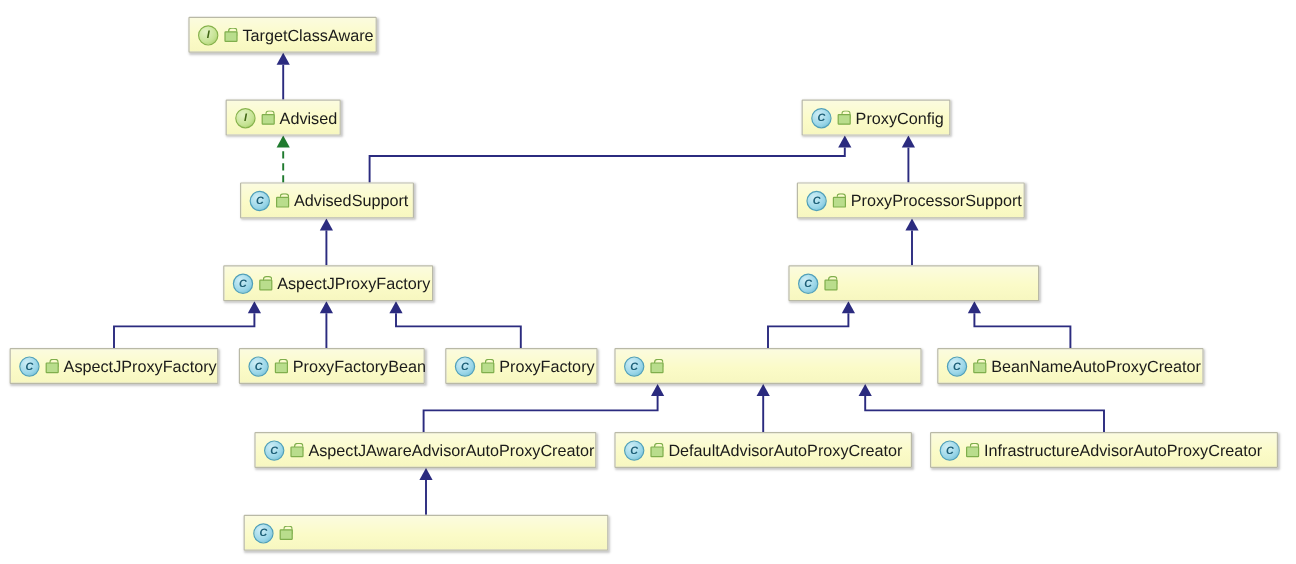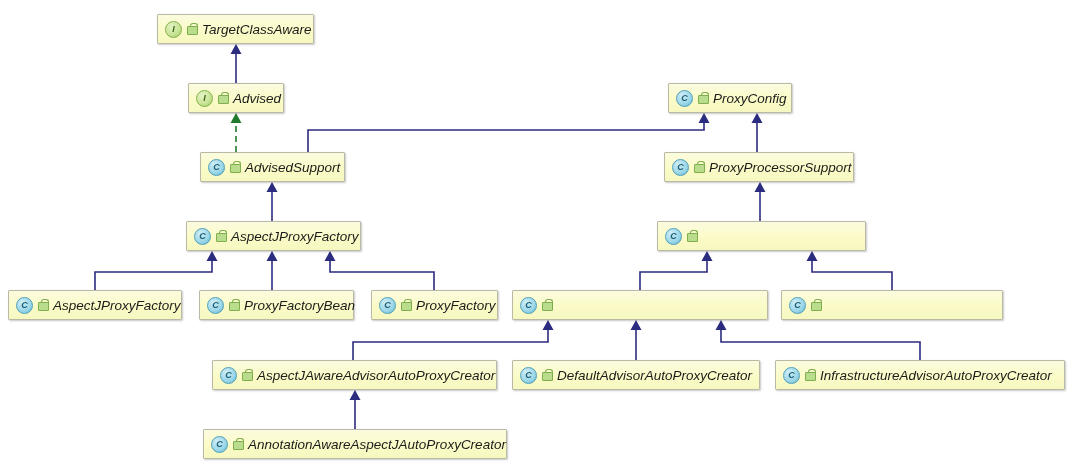--- a/index.html
+++ b/index.html
@@ -47,21 +47,21 @@
   .node .vis .body{
     position:absolute;left:1px;bottom:0;width:9px;height:7px;
     background:#b9dd8c;border:1px solid #7fae4c;border-radius:1px;
   }
   .node .vis .shackle{
     position:absolute;left:4px;top:0px;width:6px;height:6px;
     border:1.5px solid #7fae4c;border-bottom:none;
     border-radius:3px 3px 0 0;
   }
   .node .label{
-    font-size:13.5px;color:#1b1b1b;line-height:15px;font-style:italic;
+    font-size:13.5px;color:#1b1b1b;line-height:15px;
   }
 </style>
 </head>
 <body>
 
 <div id="diagram">
   <svg id="edges" viewBox="0 0 1080 470">
       <path d="M236,83 L236,54" fill="none" stroke="#2b2b7f" stroke-width="1.6"></path>
       <polygon points="230.5,54 241.5,54 236,44" fill="#2b2b7f"></polygon>
       <path d="M236,152 L236,123" fill="none" stroke="#1f7a2e" stroke-width="1.6" stroke-dasharray="6,4"></path>
@@ -178,20 +178,21 @@
         <span class="shackle"></span>
         <span class="body"></span>
       </span>
     </div>
     <div class="node cls" style="left: 781px; top: 290px; width: 222px;">
       <span class="kind">C</span>
       <span class="vis">
         <span class="shackle"></span>
         <span class="body"></span>
       </span>
+      <span class="label">BeanNameAutoProxyCreator</span>
     </div>
     <div class="node cls" style="left: 212px; top: 360px; width: 285px;">
       <span class="kind">C</span>
       <span class="vis">
         <span class="shackle"></span>
         <span class="body"></span>
       </span>
       <span class="label">AspectJAwareAdvisorAutoProxyCreator</span>
     </div>
     <div class="node cls" style="left: 512px; top: 360px; width: 248px;">
@@ -209,15 +210,14 @@
         <span class="body"></span>
       </span>
       <span class="label">InfrastructureAdvisorAutoProxyCreator</span>
     </div>
     <div class="node cls" style="left: 203px; top: 429px; width: 304px;">
       <span class="kind">C</span>
       <span class="vis">
         <span class="shackle"></span>
         <span class="body"></span>
       </span>
-      <span class="label">AnnotationAwareAspectJAutoProxyCreator</span>
     </div>
   </div>
 
 </body></html>

